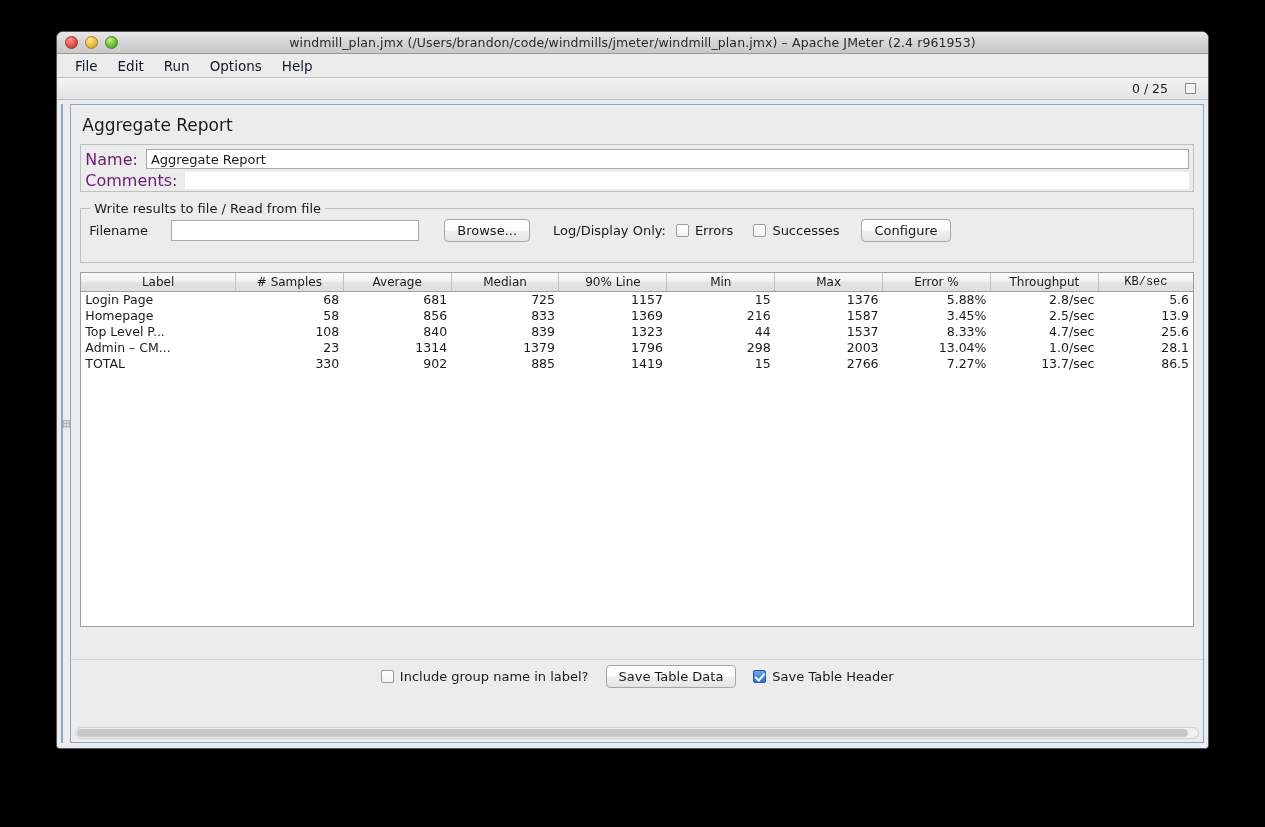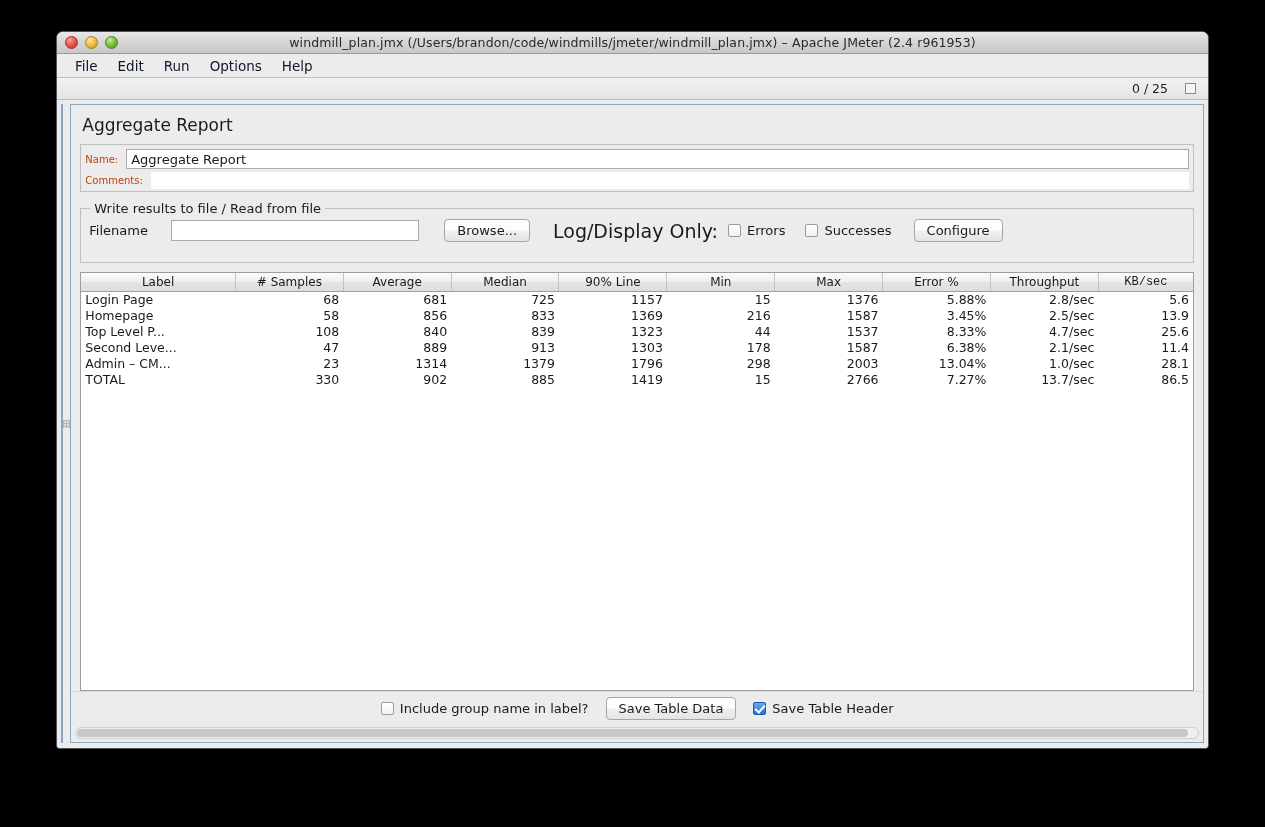--- a/index.html
+++ b/index.html
@@ -130,35 +130,36 @@
 
   
   #content-panel {
     flex: 1 1 auto;
     border: 1px solid #8aa7c4;
     background: #ececec;
     margin-bottom: 5px;
     display: flex; flex-direction: column;
     min-width: 0;
     overflow: hidden;
+    gap: 32px;
   }
   #panel-inner { padding: 8px 9px 0 9px; display: flex; flex-direction: column; flex: 1 1 auto; min-height: 0; }
 
   #panel-title {
     font-size: 17px; color: #1a1a1a;
     margin: 2px 0 9px 2px;
   }
 
   .name-box {
     border: 1px solid #bfbfbf;
     background: #ececec;
     padding: 3px 4px 0 4px;
   }
   .field-row { display: flex; align-items: center; height: 22px; }
-  .field-label { font-size: 10px; color: #c2410c; margin-right: 8px; }
+  .field-label { font-size: 16px; color: #701a75; margin-right: 8px; }
   .text-input {
     flex: 1 1 auto;
     height: 20px;
     background: #ffffff;
     border: 1px solid #a9a9a9;
     font-size: 13px; color: #1a1a1a;
     padding: 0 4px;
     display: flex; align-items: center;
     overflow: hidden; white-space: nowrap;
   }
@@ -191,21 +192,21 @@
     background: linear-gradient(to bottom,#fdfdfd 0%,#fdfdfd 48%,#f0f0f0 52%,#e4e4e4 100%);
     border: 1px solid #a6a6a6;
     border-radius: 4px;
     font-size: 13px; color: #1a1a1a;
     padding: 3px 12px;
     cursor: default;
     white-space: nowrap;
     box-shadow: 0 1px 0 rgba(255,255,255,0.7) inset;
   }
   #browse-btn { margin-left: 25px; }
-  #logdisplay-label { font-size: 19px; color: #1a1a1a; margin-left: 23px; margin-right: 10px; }
+  #logdisplay-label { font-size: 13px; color: #1a1a1a; margin-left: 23px; margin-right: 10px; }
   .cbox-wrap { display: flex; align-items: center; gap: 6px; font-size: 13px; color: #1a1a1a; }
   .cbox {
     width: 13px; height: 13px;
     border: 1px solid #9b9b9b; border-radius: 2px;
     background: linear-gradient(to bottom,#ffffff,#f2f2f2);
     display: inline-block; position: relative;
     flex: 0 0 13px;
   }
   .cbox.checked {
     background: linear-gradient(to bottom,#69a8ee,#2a70d8);
@@ -462,32 +463,20 @@
                     <td>840</td>
                     <td>839</td>
                     <td>1323</td>
                     <td>44</td>
                     <td>1537</td>
                     <td>8.33%</td>
                     <td>4.7/sec</td>
                     <td>25.6</td>
                   </tr>
                   <tr>
-                    <td class="lbl">Second Leve...</td>
-                    <td>47</td>
-                    <td>889</td>
-                    <td>913</td>
-                    <td>1303</td>
-                    <td>178</td>
-                    <td>1587</td>
-                    <td>6.38%</td>
-                    <td>2.1/sec</td>
-                    <td>11.4</td>
-                  </tr>
-                  <tr>
                     <td class="lbl">Admin – CM...</td>
                     <td>23</td>
                     <td>1314</td>
                     <td>1379</td>
                     <td>1796</td>
                     <td>298</td>
                     <td>2003</td>
                     <td>13.04%</td>
                     <td>1.0/sec</td>
                     <td>28.1</td>

